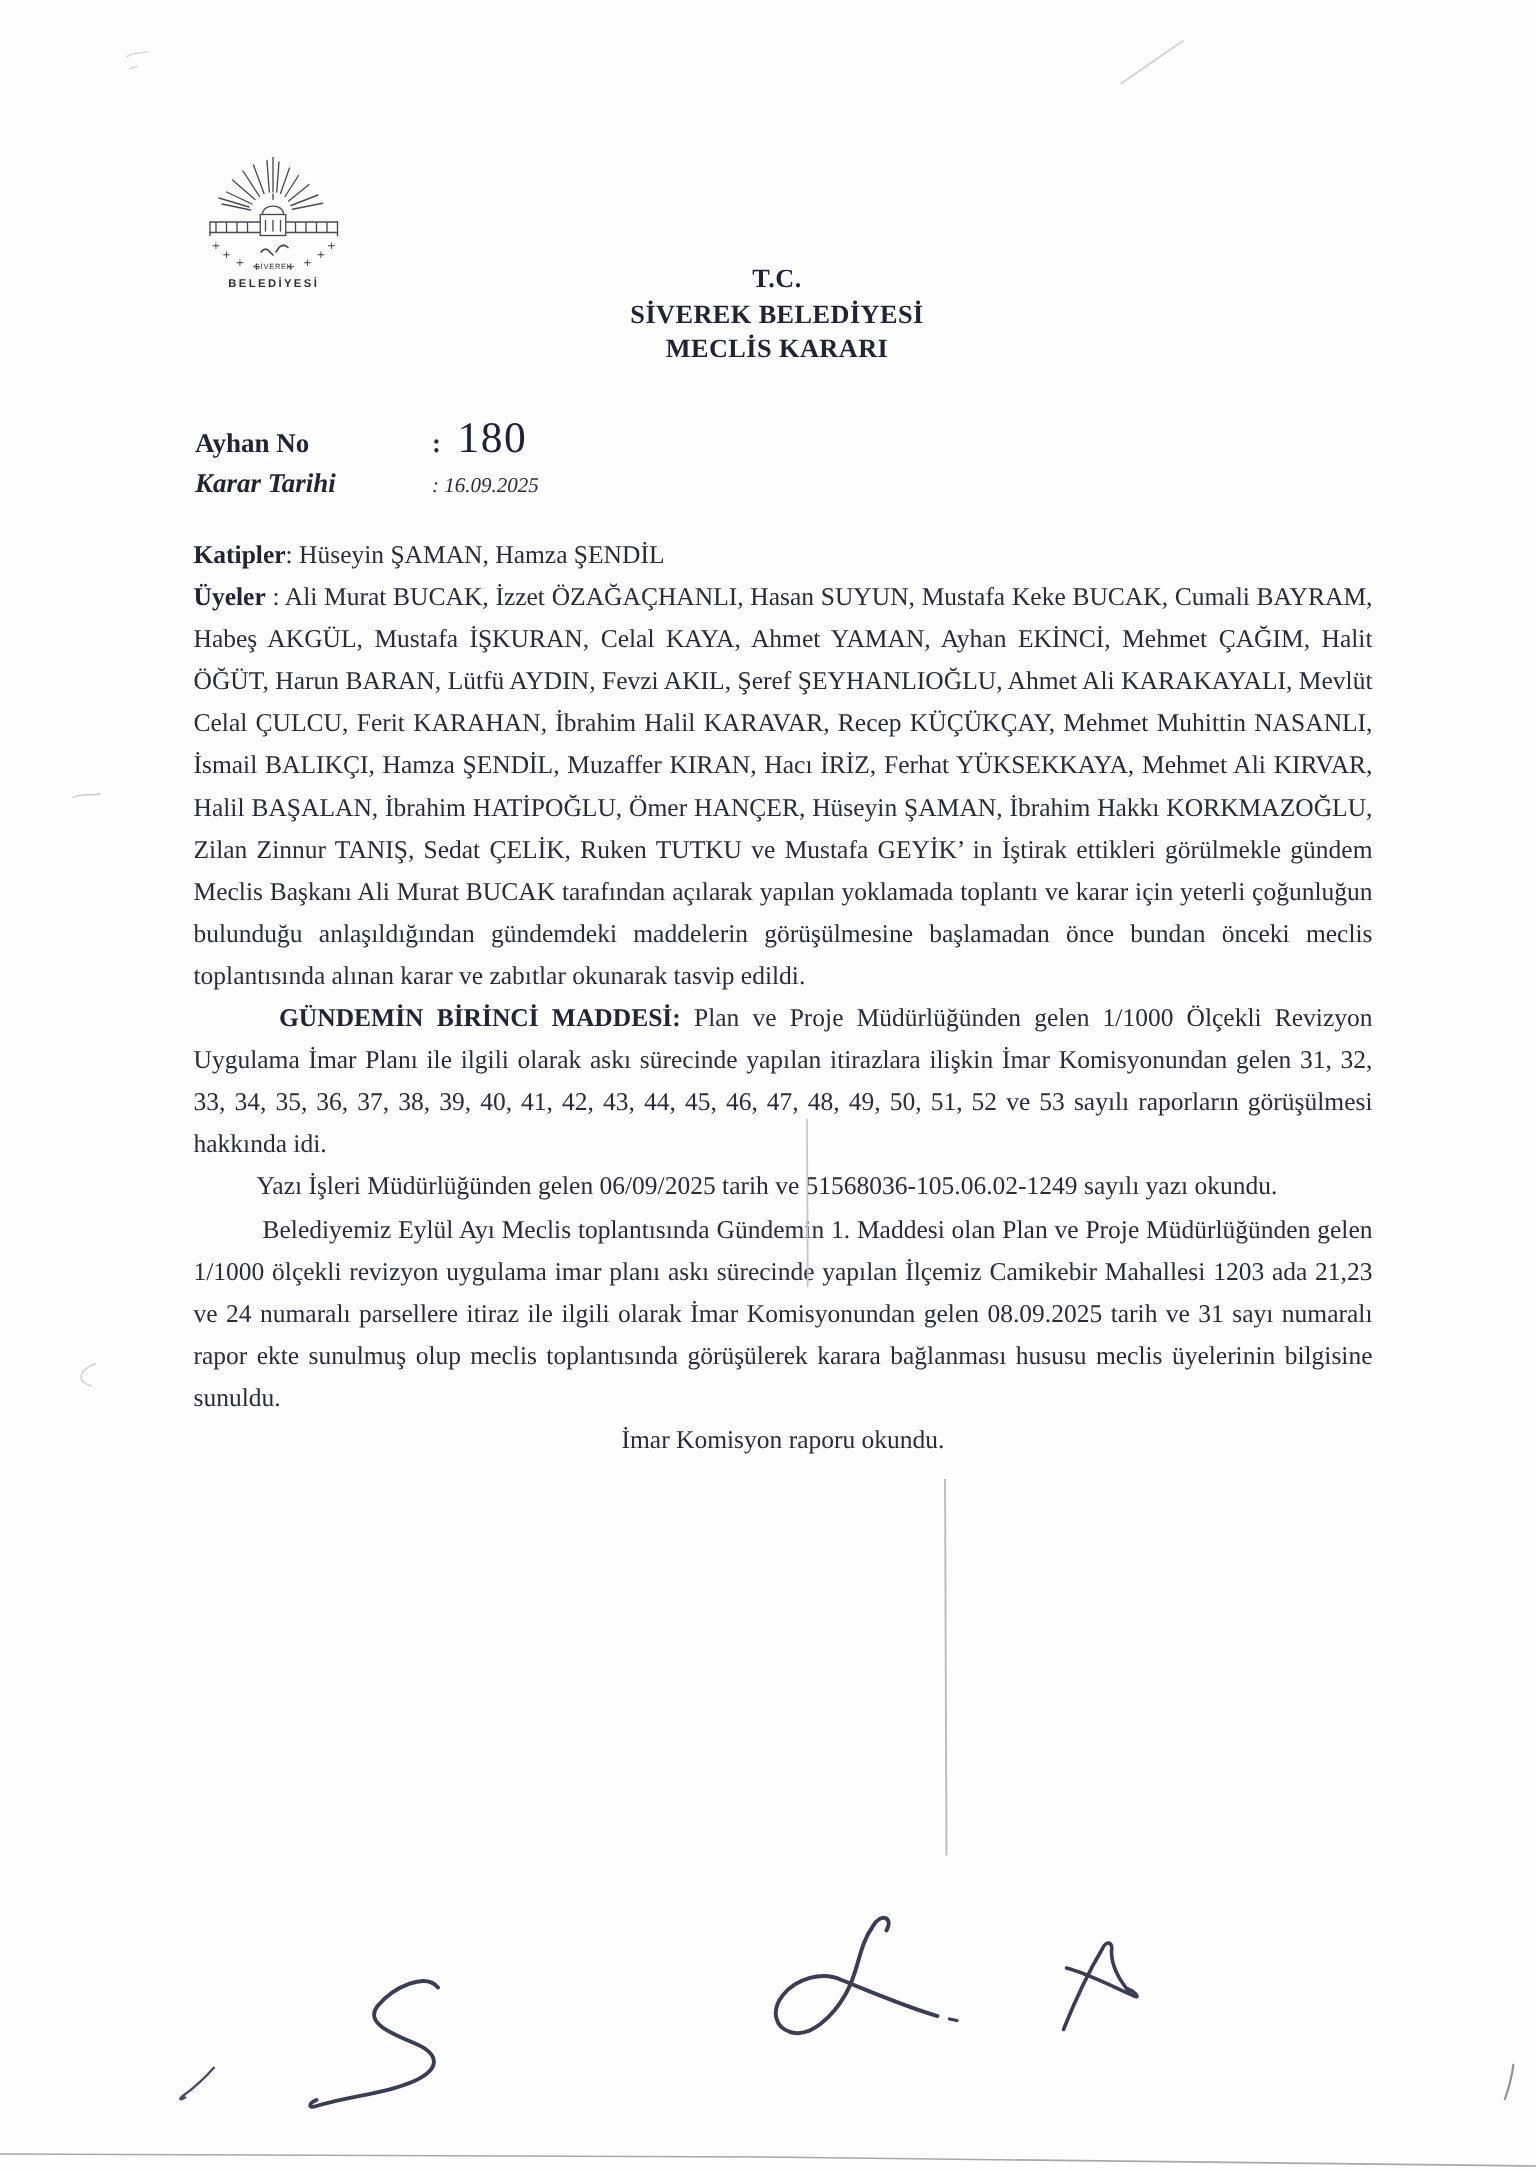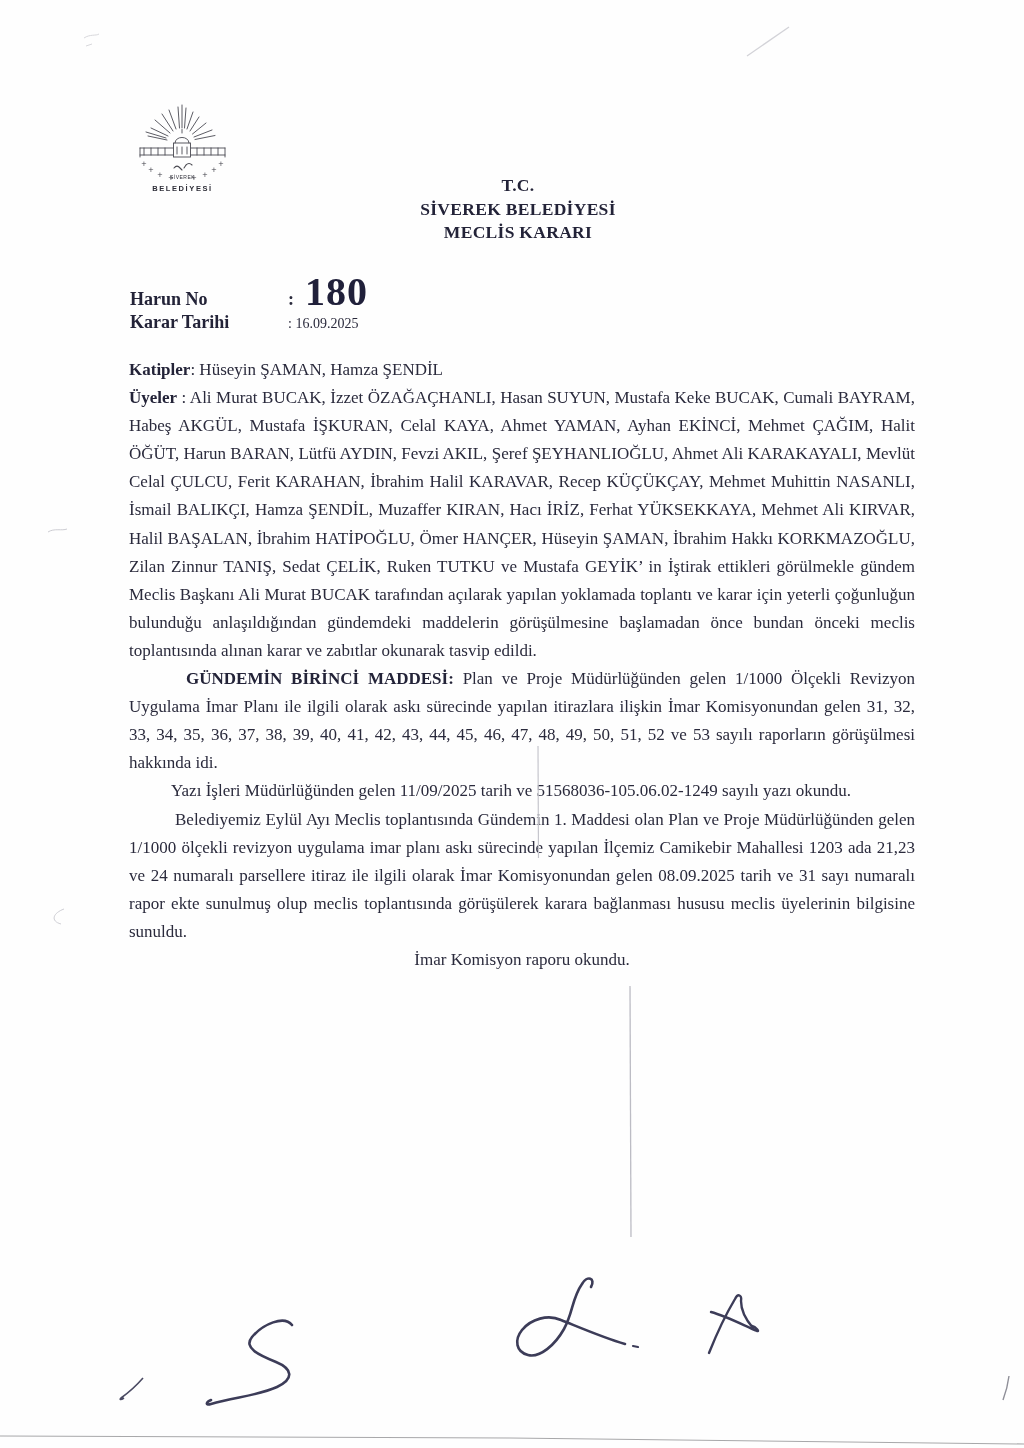--- a/index.html
+++ b/index.html
@@ -17,22 +17,22 @@
   .letterhead{
     position:absolute;top:174px;left:6px;width:1024px;
     text-align:center;font-weight:bold;font-size:17.5px;line-height:23.5px;
     letter-spacing:.3px;color:#232338;
   }
   
   .meta{position:absolute;left:130px;top:272px;width:420px;}
   .meta-row{display:flex;align-items:baseline;}
   .meta-label{font-weight:bold;font-size:18px;width:158px;flex:0 0 158px;color:#232338;}
   .meta-colon{font-size:18px;font-weight:bold;}
-  .decision-no{font-size:40px;font-weight:bold;line-height:40px;margin-left:11px;letter-spacing:1px;color:#20203a;}
-  .meta-row2{margin-top:0px;}
+  .decision-no{font-size:29px;font-weight:normal;line-height:40px;margin-left:11px;letter-spacing:1px;color:#20203a;}
+  .meta-row2{margin-top:0px;font-style:italic;}
   .meta-value{font-size:14px;}
   
   .content{
     position:absolute;left:129px;top:356px;width:786px;
     font-size:17px;line-height:28.1px;text-align:justify;color:#2a2a3c;
   }
   .content p{margin:0;}
   .p-intro{text-indent:57px;}
   .p-chairman{margin-top:15px;}
   .p-chairman .val{margin-left:13px;}
@@ -89,40 +89,40 @@
   </svg>
 
   <div class="letterhead">
     <div>T.C.</div>
     <div>SİVEREK BELEDİYESİ</div>
     <div>MECLİS KARARI</div>
   </div>
 
   <div class="meta">
     <div class="meta-row">
-      <span class="meta-label">Harun No</span>
+      <span class="meta-label">Ayhan No</span>
       <span class="meta-colon">:</span>
       <span class="decision-no">180</span>
     </div>
     <div class="meta-row meta-row2">
       <span class="meta-label">Karar Tarihi</span>
       <span class="meta-value">: 16.09.2025</span>
     </div>
   </div>
 
   <div class="content">
 
 
     <p class="p-clerks"><b class="lbl">Katipler</b><span>: Hüseyin ŞAMAN, Hamza ŞENDİL</span></p>
 
     <p class="p-members"><b class="lbl">Üyeler</b><span> : Ali Murat BUCAK, İzzet ÖZAĞAÇHANLI, Hasan SUYUN, Mustafa Keke BUCAK, Cumali BAYRAM, Habeş AKGÜL, Mustafa İŞKURAN, Celal KAYA, Ahmet YAMAN, Ayhan EKİNCİ, Mehmet ÇAĞIM, Halit ÖĞÜT, Harun BARAN, Lütfü AYDIN, Fevzi AKIL, Şeref ŞEYHANLIOĞLU, Ahmet Ali KARAKAYALI, Mevlüt Celal ÇULCU, Ferit KARAHAN, İbrahim Halil KARAVAR, Recep KÜÇÜKÇAY, Mehmet Muhittin NASANLI, İsmail BALIKÇI, Hamza ŞENDİL, Muzaffer KIRAN, Hacı İRİZ, Ferhat YÜKSEKKAYA, Mehmet Ali KIRVAR, Halil BAŞALAN, İbrahim HATİPOĞLU, Ömer HANÇER, Hüseyin ŞAMAN, İbrahim Hakkı KORKMAZOĞLU, Zilan Zinnur TANIŞ, Sedat ÇELİK, Ruken TUTKU ve Mustafa GEYİK’ in İştirak ettikleri görülmekle gündem Meclis Başkanı Ali Murat BUCAK tarafından açılarak yapılan yoklamada toplantı ve karar için yeterli çoğunluğun bulunduğu anlaşıldığından gündemdeki maddelerin görüşülmesine başlamadan önce bundan önceki meclis toplantısında alınan karar ve zabıtlar okunarak tasvip edildi.</span></p>
 
     <p class="p-agenda"><b class="lbl">GÜNDEMİN BİRİNCİ MADDESİ:</b><span> Plan ve Proje Müdürlüğünden gelen 1/1000 Ölçekli Revizyon Uygulama İmar Planı ile ilgili olarak askı sürecinde yapılan itirazlara ilişkin İmar Komisyonundan gelen 31, 32, 33, 34, 35, 36, 37, 38, 39, 40, 41, 42, 43, 44, 45, 46, 47, 48, 49, 50, 51, 52 ve 53 sayılı raporların görüşülmesi hakkında idi.</span></p>
 
-    <p class="p-clerkletter">Yazı İşleri Müdürlüğünden gelen 11/09/2025 tarih ve 51568036-105.06.02-1249 sayılı yazı okundu.</p>
+    <p class="p-clerkletter">Yazı İşleri Müdürlüğünden gelen 06/09/2025 tarih ve 51568036-105.06.02-1249 sayılı yazı okundu.</p>
 
     <p class="p-commission">Belediyemiz Eylül Ayı Meclis toplantısında Gündemin 1. Maddesi olan Plan ve Proje Müdürlüğünden gelen 1/1000 ölçekli revizyon uygulama imar planı askı sürecinde yapılan İlçemiz Camikebir Mahallesi 1203 ada 21,23 ve 24 numaralı parsellere itiraz ile ilgili olarak İmar Komisyonundan gelen 08.09.2025 tarih ve 31 sayı numaralı rapor ekte sunulmuş olup meclis toplantısında görüşülerek karara bağlanması hususu meclis üyelerinin bilgisine sunuldu.</p>
 
     <p class="p-report">İmar Komisyon raporu okundu.</p>
   </div>
 
   <svg class="overlay" viewBox="0 0 1024 1448">
 
     <path d="M538 746 L538.5 858" stroke="#c6c6cd" stroke-width="1.2" fill="none"></path>
     <path d="M630 986 L631 1237" stroke="#bcbcc4" stroke-width="1.3" fill="none"></path>

